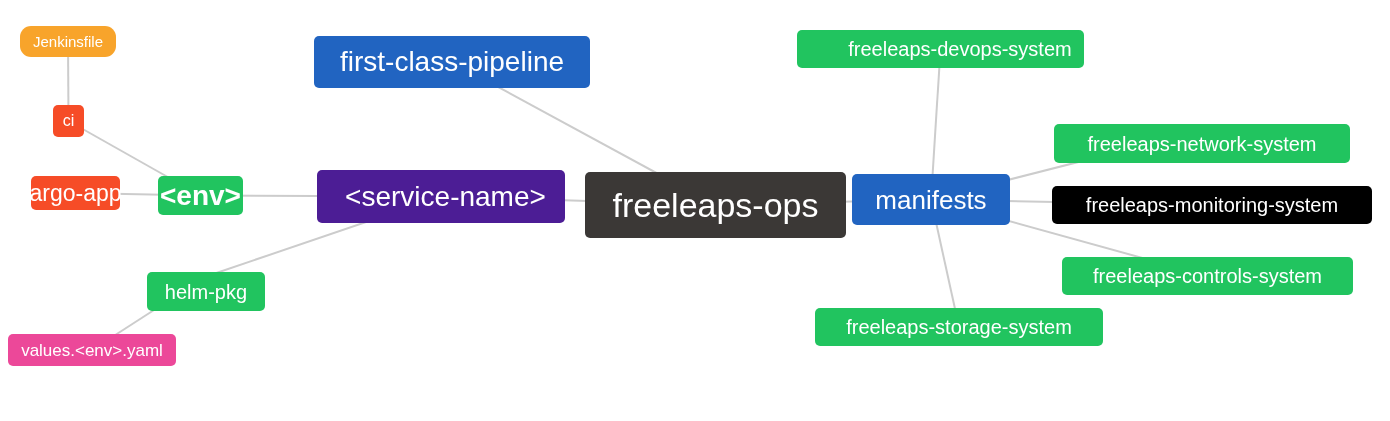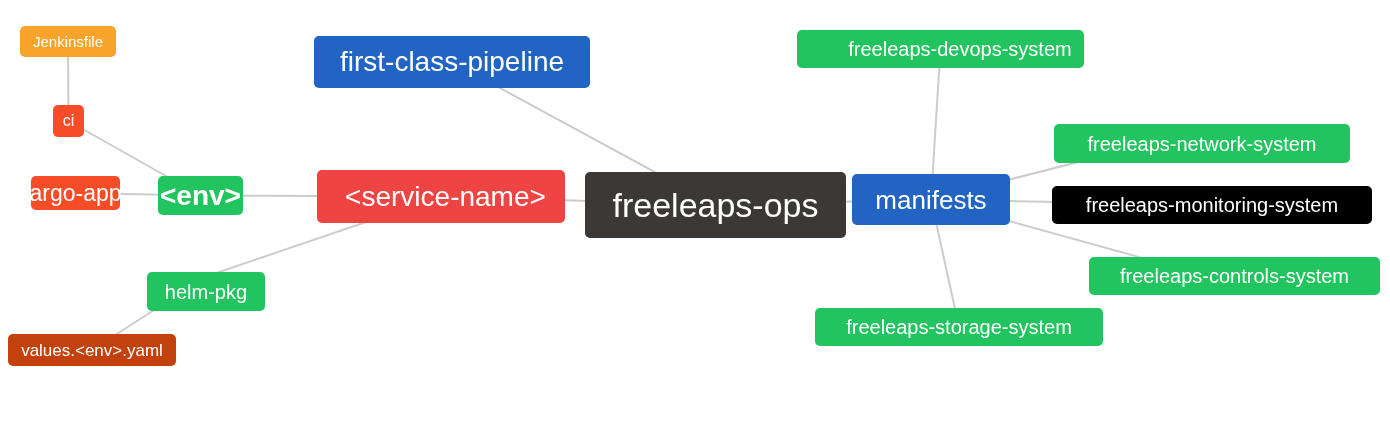--- a/index.html
+++ b/index.html
@@ -50,28 +50,28 @@
       <line x1="452" y1="62" x2="715.5" y2="205" stroke="#cccccc" stroke-width="2"></line>
       <line x1="441" y1="196.5" x2="715.5" y2="205" stroke="#cccccc" stroke-width="2"></line>
       <line x1="715.5" y1="205" x2="931" y2="199.5" stroke="#cccccc" stroke-width="2"></line>
       <line x1="931" y1="199.5" x2="940.5" y2="49" stroke="#cccccc" stroke-width="2"></line>
       <line x1="931" y1="199.5" x2="1202" y2="130.5" stroke="#cccccc" stroke-width="2"></line>
       <line x1="931" y1="199.5" x2="1212" y2="205" stroke="#cccccc" stroke-width="2"></line>
       <line x1="931" y1="199.5" x2="1207.5" y2="276" stroke="#cccccc" stroke-width="2"></line>
       <line x1="931" y1="199.5" x2="959" y2="327" stroke="#cccccc" stroke-width="2"></line>
     </svg>
 
-<div class="node" style="left: 20px; top: 26px; width: 96px; height: 31px; font-size: 15px; background: rgb(248, 164, 43); color: rgb(255, 255, 255);">Jenkinsfile</div>
+<div class="node" style="left: 20px; top: 26px; width: 96px; height: 31px; font-size: 15px; background: rgb(248, 164, 43); color: rgb(255, 255, 255); border-radius: 11px;">Jenkinsfile</div>
     <div class="node" style="left: 53px; top: 105px; width: 31px; height: 32px; font-size: 16px; background: rgb(246, 76, 39); color: rgb(255, 255, 255);">ci</div>
     <div class="node" style="left: 31px; top: 176px; width: 89px; height: 34px; font-size: 23px; background: rgb(246, 76, 39); color: rgb(255, 255, 255);">argo-app</div>
     <div class="node" style="left: 158px; top: 176px; width: 85px; height: 39px; font-size: 28px; background: rgb(33, 196, 95); color: rgb(255, 255, 255); font-weight: bold;">&lt;env&gt;</div>
     <div class="node" style="left: 147px; top: 257px; width: 118px; height: 39px; font-size: 20px; background: rgb(33, 196, 95); color: rgb(255, 255, 255); margin-top: 15px;">helm-pkg</div>
-    <div class="node" style="left: 8px; top: 334px; width: 168px; height: 32px; font-size: 17px; background: #c2410c; color: rgb(255, 255, 255);">values.&lt;env&gt;.yaml</div>
+    <div class="node" style="left: 8px; top: 334px; width: 168px; height: 32px; font-size: 17px; background: #ec4899; color: rgb(255, 255, 255);">values.&lt;env&gt;.yaml</div>
     <div class="node" style="left: 314px; top: 36px; width: 276px; height: 52px; font-size: 28px; background: rgb(33, 100, 193); color: rgb(255, 255, 255); text-align: right;">first-class-pipeline</div>
-    <div class="node" style="left: 317px; top: 170px; width: 248px; height: 53px; font-size: 28px; background: #ef4444; color: rgb(255, 255, 255); padding-left: 9px;">&lt;service-name&gt;</div>
+    <div class="node" style="left: 317px; top: 170px; width: 248px; height: 53px; font-size: 28px; background: #4c1d95; color: rgb(255, 255, 255); padding-left: 9px;">&lt;service-name&gt;</div>
     <div class="node" style="left: 585px; top: 172px; width: 261px; height: 66px; font-size: 34px; background: rgb(59, 56, 54); color: rgb(255, 255, 255);">freeleaps-ops</div>
     <div class="node" style="left: 852px; top: 174px; width: 158px; height: 51px; font-size: 26px; background: rgb(33, 100, 193); color: rgb(255, 255, 255);">manifests</div>
     <div class="node" style="left: 797px; top: 30px; width: 287px; height: 38px; font-size: 20px; background: rgb(33, 196, 95); color: rgb(255, 255, 255); padding-left: 39px;">freeleaps-devops-system</div>
     <div class="node" style="left: 1054px; top: 124px; width: 296px; height: 39px; font-size: 20px; background: rgb(33, 196, 95); color: rgb(255, 255, 255);">freeleaps-network-system</div>
     <div class="node" style="left: 1052px; top: 186px; width: 320px; height: 38px; font-size: 20px; background: #000000; color: rgb(255, 255, 255);">freeleaps-monitoring-system</div>
-    <div class="node" style="left: 1062px; top: 257px; width: 291px; height: 38px; font-size: 20px; background: rgb(33, 196, 95); color: rgb(255, 255, 255); margin-left: 27px;">freeleaps-controls-system</div>
+    <div class="node" style="left: 1062px; top: 257px; width: 291px; height: 38px; font-size: 20px; background: rgb(33, 196, 95); color: rgb(255, 255, 255);">freeleaps-controls-system</div>
     <div class="node" style="left: 815px; top: 308px; width: 288px; height: 38px; font-size: 20px; background: rgb(33, 196, 95); color: rgb(255, 255, 255);">freeleaps-storage-system</div>
   </div>
 
 </body></html>

